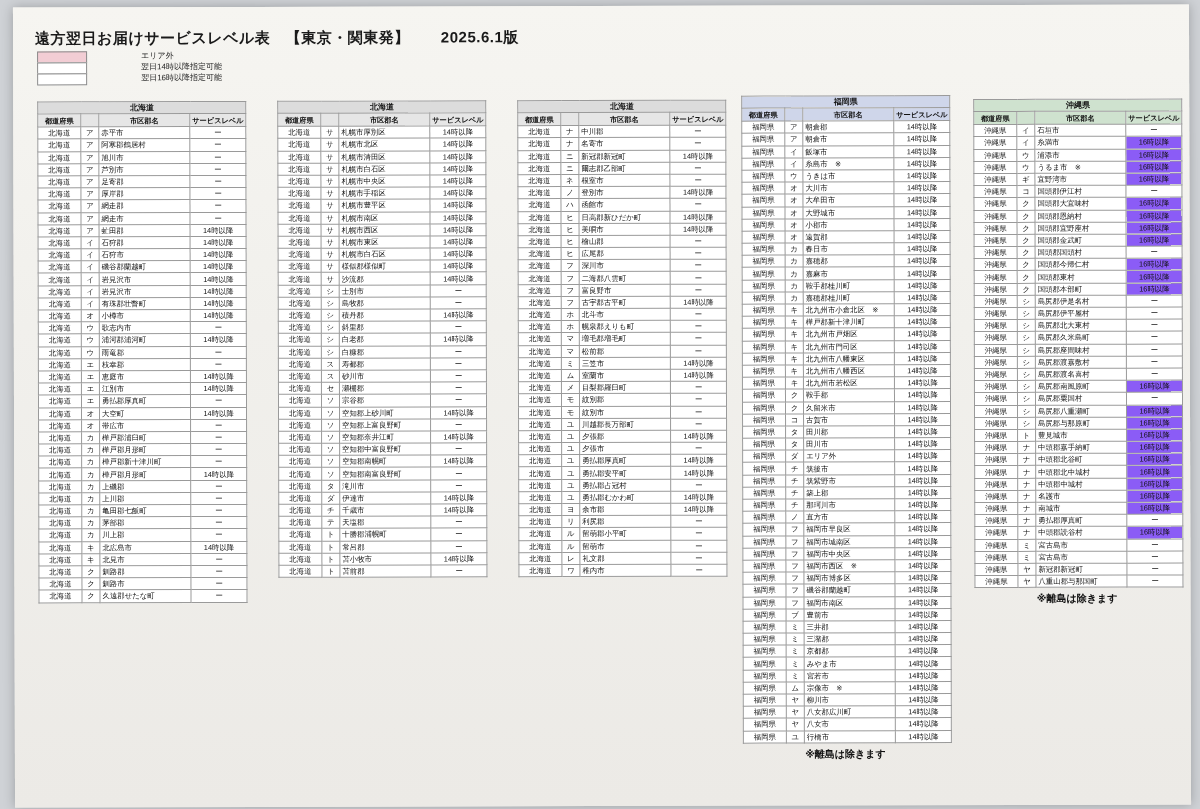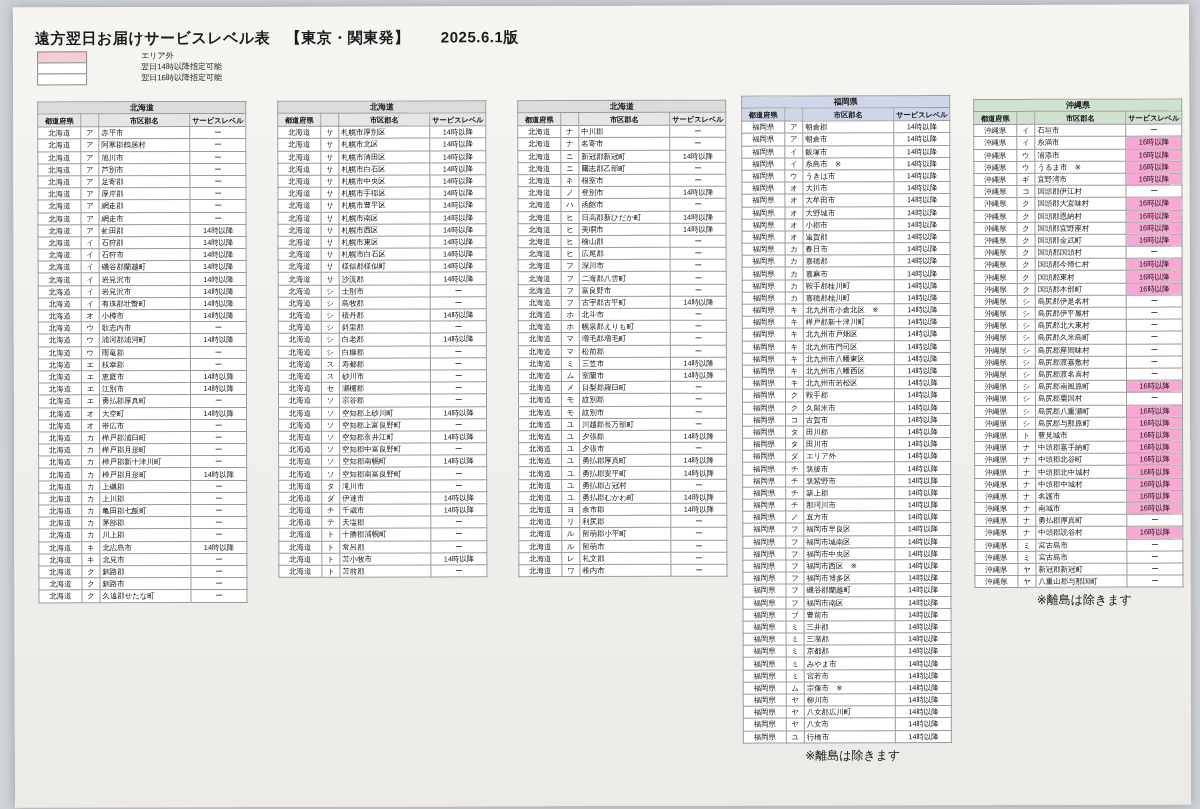--- a/index.html
+++ b/index.html
@@ -62,27 +62,27 @@
     background:#e6e6e6;
     text-align:center;
     font-weight:bold;
     font-size:7.2px;
     height:12px;
   }
   .c-pref{width:38px;text-align:center;}
   .c-kana{width:13px;text-align:center;}
   .c-city{width:86px;text-align:left;padding-left:3px;}
   .c-lv{width:44px;text-align:center;}
-  .pink{background:#f9a8d4;}
+  .pink{background:#8b5cf6;}
   .hdr-blue td{background:#cfd6ea;}
   .hdr-green td{background:#cfe2cf;}
   .cap-blue{background:#cfd6ea;}
   .cap-green{background:#cfe2cf;}
   .note{
-    position:absolute;font-size:12px;color:#111;white-space:nowrap;
+    position:absolute;font-size:10px;color:#111;white-space:nowrap;font-weight:bold;
   }
   
   #t1{left:24px;top:94px;}
   #t2{left:264px;top:94px;}
   #t3{left:504px;top:94px;}
   #t4{left:728px;top:90px;}
   #t5{left:960px;top:94px;}
 </style>
 </head>
 <body>

